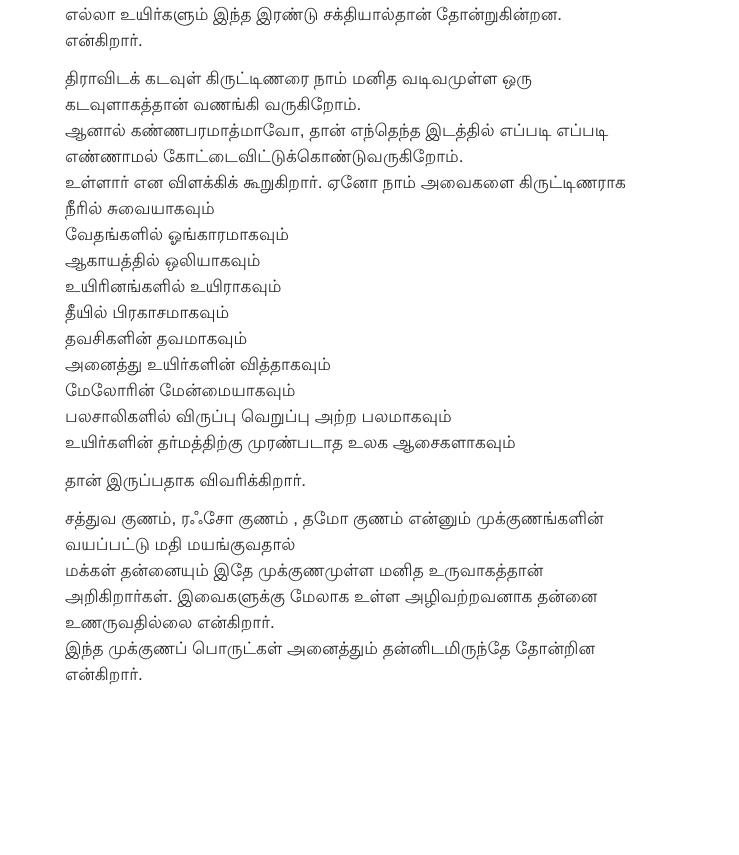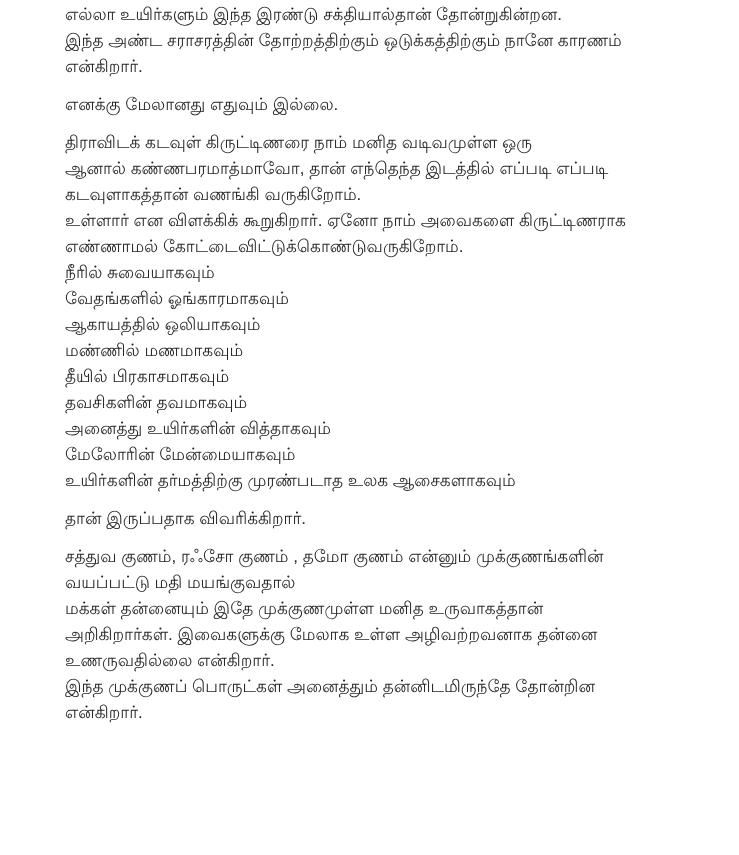--- a/index.html
+++ b/index.html
@@ -30,40 +30,37 @@
     white-space: nowrap;
     height: 26px;
   }
 </style>
 </head>
 <body style="background: rgb(255, 255, 255);">
 
 <div class="document" style="color: rgb(38, 38, 38);">
     <div class="paragraph">
       <div class="line">எல்லா உயிர்களும் இந்த இரண்டு சக்தியால்தான் தோன்றுகின்றன.</div>
-      <div class="line">இந்த அண்ட சராசரத்தின் தோற்றத்திற்கும் ஒடுக்கத்திற்கும் நானே காரணம்</div>
       <div class="line">என்கிறார்.</div>
     </div>
     <div class="paragraph">
-      <div class="line">எனக்கு மேலானது எதுவும் இல்லை.</div>
-    </div>
-    <div class="paragraph">
       <div class="line">திராவிடக் கடவுள் கிருட்டிணரை நாம் மனித வடிவமுள்ள ஒரு</div>
+      <div class="line">கடவுளாகத்தான் வணங்கி வருகிறோம்.</div>
       <div class="line">ஆனால் கண்ணபரமாத்மாவோ, தான் எந்தெந்த இடத்தில் எப்படி எப்படி</div>
-      <div class="line">கடவுளாகத்தான் வணங்கி வருகிறோம்.</div>
+      <div class="line">எண்ணாமல் கோட்டைவிட்டுக்கொண்டுவருகிறோம்.</div>
       <div class="line">உள்ளார் என விளக்கிக் கூறுகிறார். ஏனோ நாம் அவைகளை கிருட்டிணராக</div>
-      <div class="line">எண்ணாமல் கோட்டைவிட்டுக்கொண்டுவருகிறோம்.</div>
       <div class="line">நீரில் சுவையாகவும்</div>
       <div class="line">வேதங்களில் ஓங்காரமாகவும்</div>
       <div class="line">ஆகாயத்தில் ஒலியாகவும்</div>
-      <div class="line">மண்ணில் மணமாகவும்</div>
+      <div class="line">உயிரினங்களில் உயிராகவும்</div>
       <div class="line">தீயில் பிரகாசமாகவும்</div>
       <div class="line">தவசிகளின் தவமாகவும்</div>
       <div class="line">அனைத்து உயிர்களின் வித்தாகவும்</div>
       <div class="line">மேலோரின் மேன்மையாகவும்</div>
+      <div class="line">பலசாலிகளில் விருப்பு வெறுப்பு அற்ற பலமாகவும்</div>
       <div class="line">உயிர்களின் தர்மத்திற்கு முரண்படாத உலக ஆசைகளாகவும்</div>
     </div>
     <div class="paragraph">
       <div class="line">தான் இருப்பதாக விவரிக்கிறார்.</div>
     </div>
     <div class="paragraph">
       <div class="line">சத்துவ குணம், ரஃசோ குணம் , தமோ குணம் என்னும் முக்குணங்களின்</div>
       <div class="line">வயப்பட்டு மதி மயங்குவதால்</div>
       <div class="line">மக்கள் தன்னையும் இதே முக்குணமுள்ள மனித உருவாகத்தான்</div>
       <div class="line">அறிகிறார்கள். இவைகளுக்கு மேலாக உள்ள அழிவற்றவனாக தன்னை</div>

